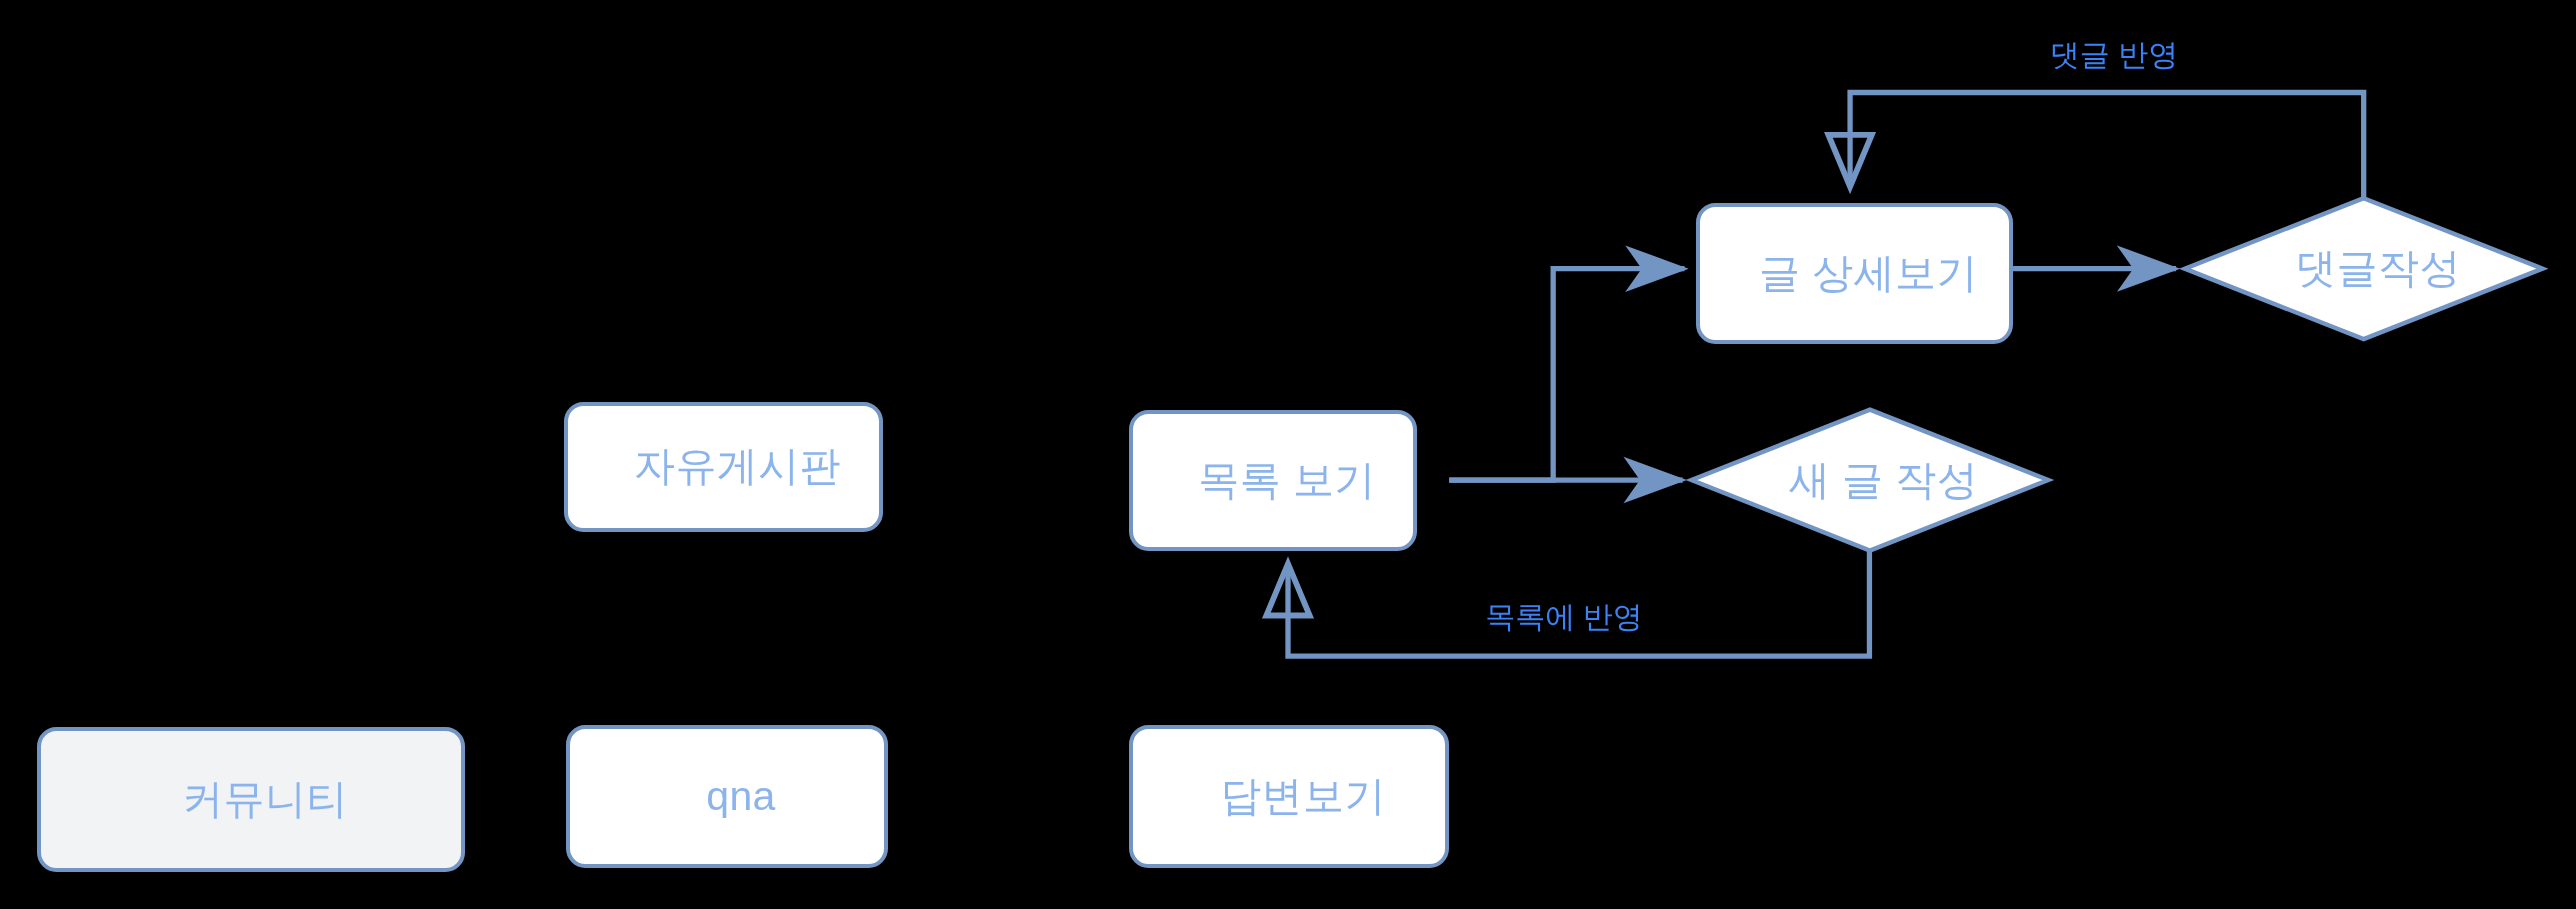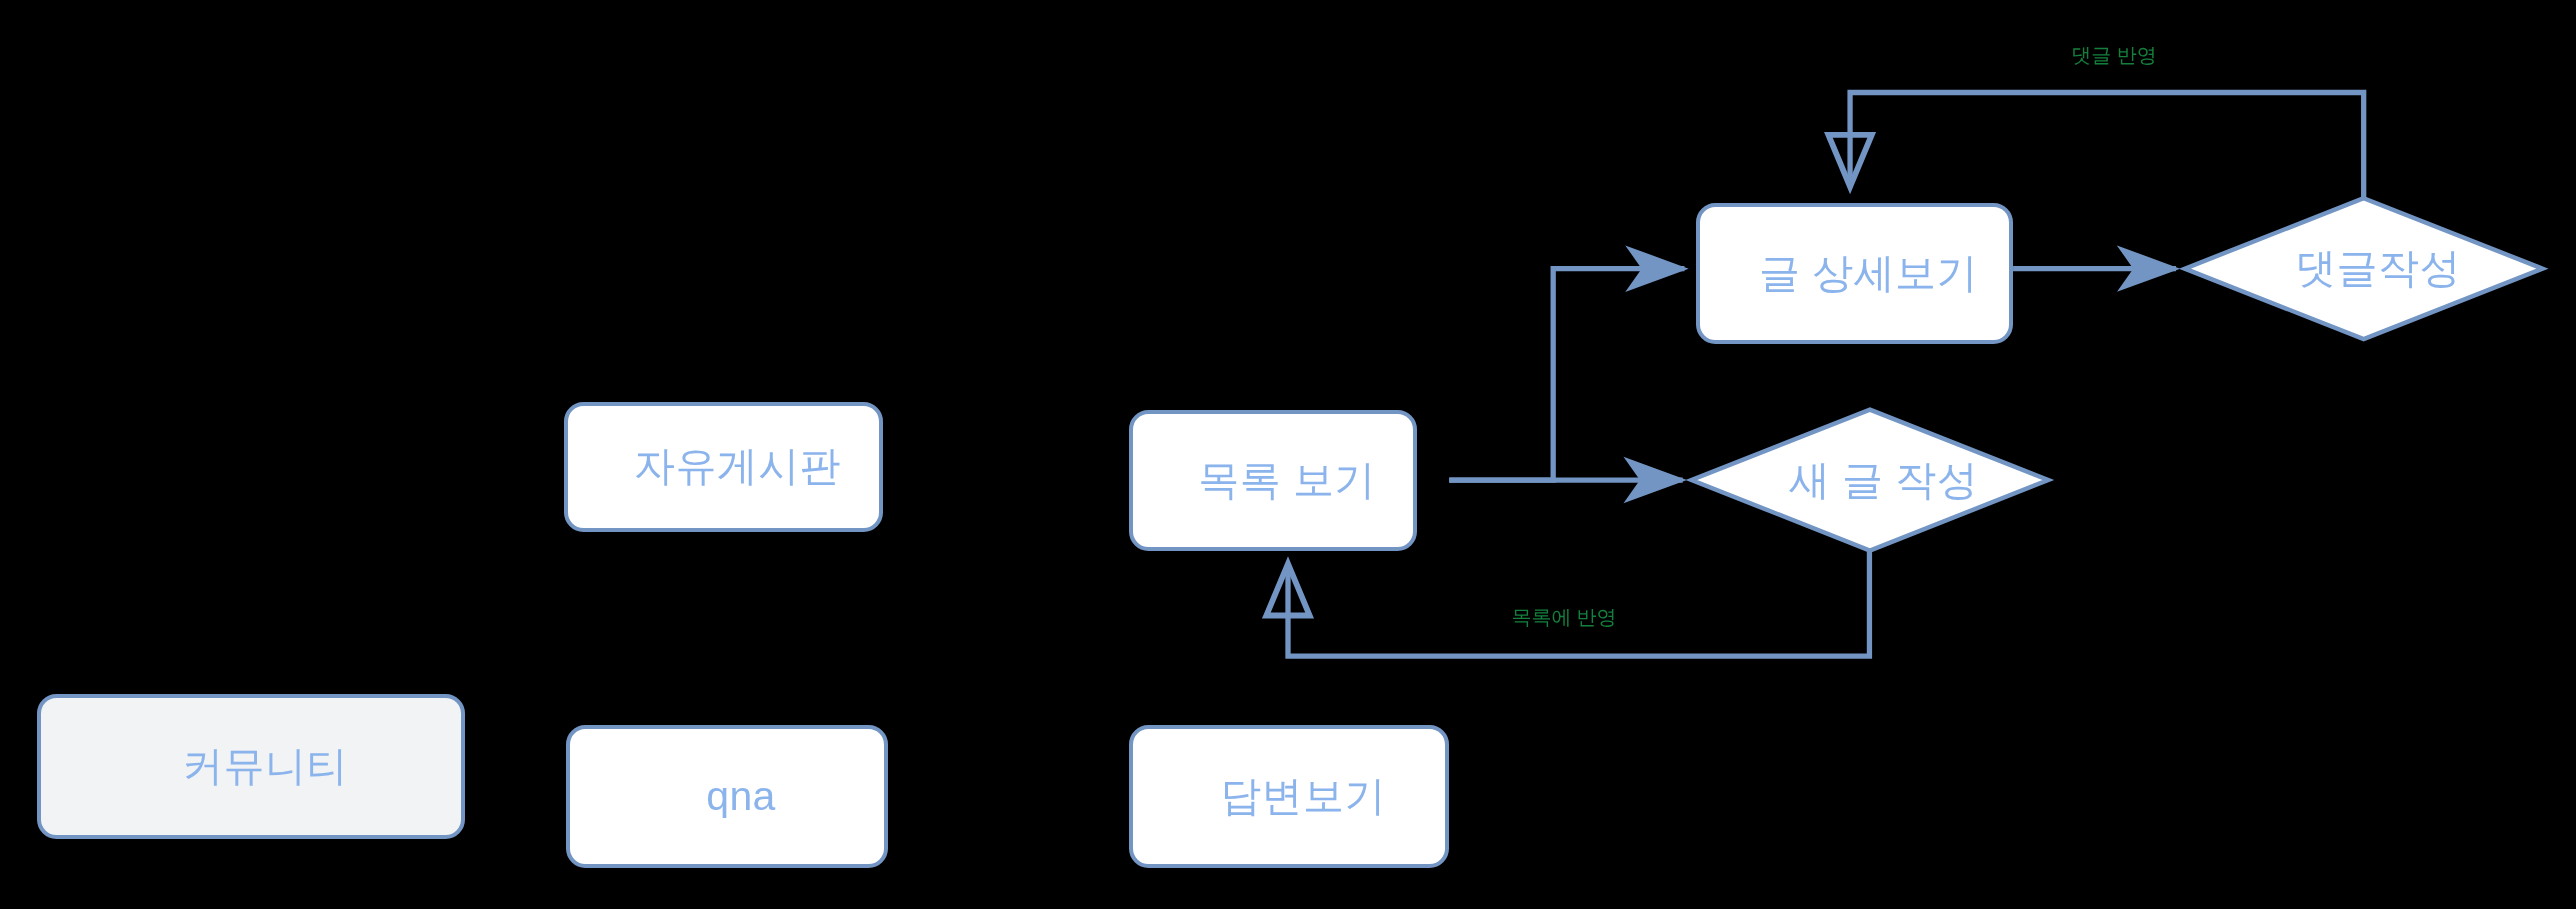--- a/index.html
+++ b/index.html
@@ -57,22 +57,22 @@
   }
   .diamond-label {
     position: relative;
     z-index: 2;
     color: #8cb4ec;
     font-size: 41px;
     white-space: nowrap;
   }
   .edge-label {
     position: absolute;
-    color: #15803d;
-    font-size: 20px;
+    color: #3b82f6;
+    font-size: 30px;
     white-space: nowrap;
     transform: translate(-50%, -50%);
     user-select: none;
   }
 </style>
 </head>
 <body>
 
 <div id="stage">
 
@@ -93,21 +93,21 @@
     <path d="M2285,305 L2470,305" fill="none" stroke="#7295c4" stroke-width="6" marker-end="url(#arrow-solid)"></path>
 
     <path d="M2683,225 L2683,105 L2100,105 L2100,212" fill="none" stroke="#7295c4" stroke-width="6" marker-end="url(#arrow-hollow-down)"></path>
 
     <path d="M2122,625 L2122,745 L1462,745 L1462,640" fill="none" stroke="#7295c4" stroke-width="6" marker-end="url(#arrow-hollow-down)"></path>
   <polygon points="2122.5,465 2325,545 2122.5,625 1920,545" fill="#ffffff" stroke="#7295c4" stroke-width="5" stroke-linejoin="miter"></polygon>
       <polygon points="2683,225 2886,305 2683,385 2480,305" fill="#ffffff" stroke="#7295c4" stroke-width="5" stroke-linejoin="miter"></polygon>
     </svg>
 
   <div id="nodes-layer">
-      <div class="node process muted" style="left: 37px; top: 694px; width: 428px; height: 145px; text-align: center;">
+      <div class="node process muted" style="left: 37px; top: 727px; width: 428px; height: 145px; text-align: center;">
         <span class="diamond-label">커뮤니티</span>
       </div>
       <div class="node process" style="left: 566px; top: 725px; width: 322px; height: 143px;">
         <span class="diamond-label">qna</span>
       </div>
       <div class="node process" style="left: 564px; top: 402px; width: 319px; height: 130px;">
         <span class="diamond-label">자유게시판</span>
       </div>
       <div class="node process" style="left: 1129px; top: 410px; width: 288px; height: 141px;">
         <span class="diamond-label">목록 보기</span>

